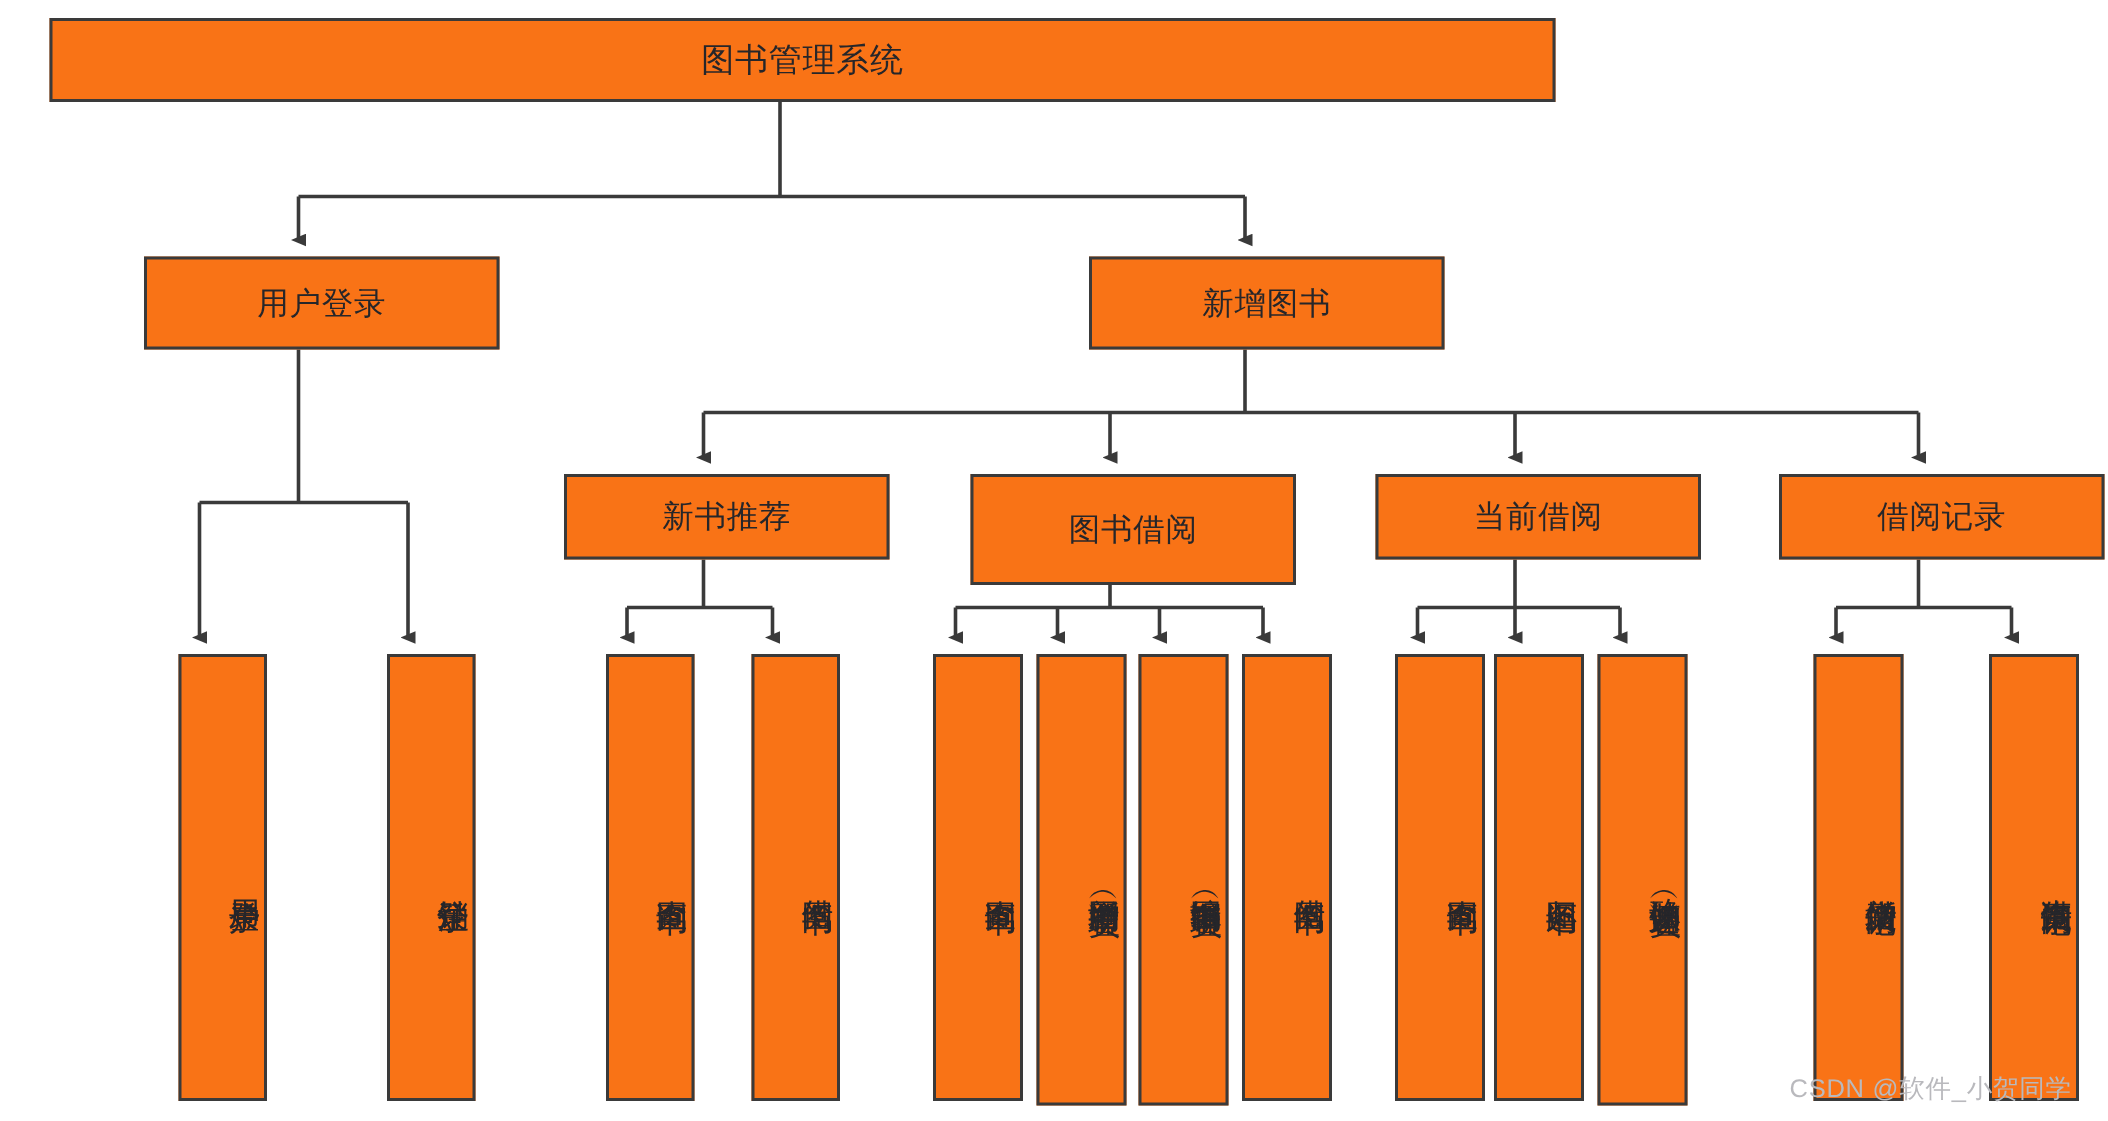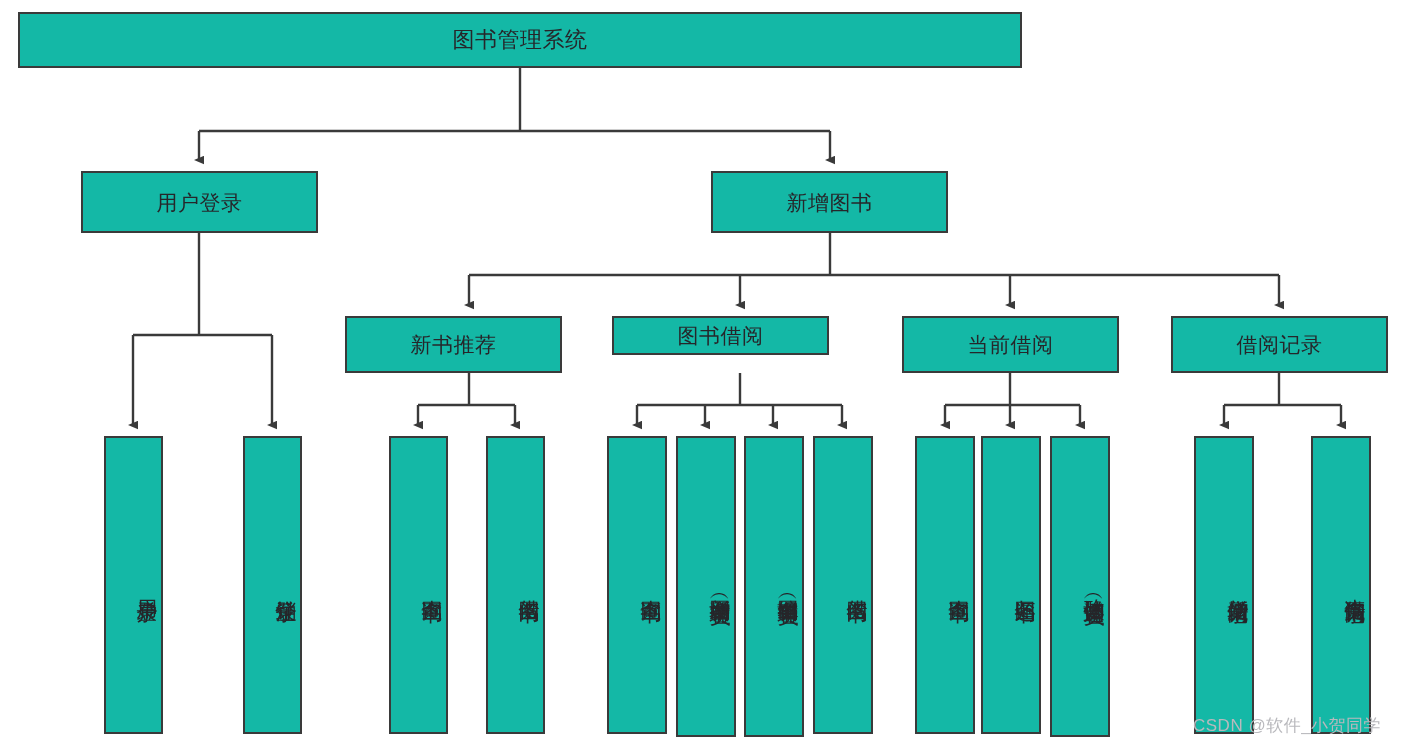--- a/index.html
+++ b/index.html
@@ -22,25 +22,26 @@
     left: 0;
     top: 0;
     width: 1405px;
     height: 747px;
     pointer-events: none;
   }
   .node {
     position: absolute;
     box-sizing: border-box;
     border: 2.2px solid #3a3a3a;
-    background: #14b8a6;
+    background: #f97316;
     display: flex;
     align-items: center;
     justify-content: center;
     color: #26262a;
+    margin-left: 15px;
   }
   .node-h {
     font-size: 21px;
     letter-spacing: 0.5px;
     line-height: 1;
     white-space: nowrap;
   }
   .node-v {
     writing-mode: vertical-rl;
     text-orientation: upright;
@@ -124,24 +125,24 @@
     <span>图书管理系统</span>
   </div>
 
   <div class="node node-h" style="left:81px; top:171px; width:237px; height:62px;">
     <span>用户登录</span>
   </div>
   <div class="node node-h" style="left:711px; top:171px; width:237px; height:62px;">
     <span>新增图书</span>
   </div>
 
-  <div class="node node-h" style="left:345px; top:316px; width:217px; height:57px;align-items:center;">
+  <div class="node node-h" style="left:361px; top:316px; width:217px; height:57px;align-items:center;">
     <span>新书推荐</span>
   </div>
-  <div class="node node-h" style="left:612px; top:316px; width:217px; height:39px;text-align:right;">
+  <div class="node node-h" style="left:632px; top:316px; width:217px; height:74px;text-align:right;">
     <span>图书借阅</span>
   </div>
   <div class="node node-h" style="left:902px; top:316px; width:217px; height:57px;">
     <span>当前借阅</span>
   </div>
   <div class="node node-h" style="left:1171px; top:316px; width:217px; height:57px;justify-content:center;">
     <span>借阅记录</span>
   </div>
 
   <div class="node node-v" style="left:104px; top:436px; width:59px; height:298px;">用户登录</div>

